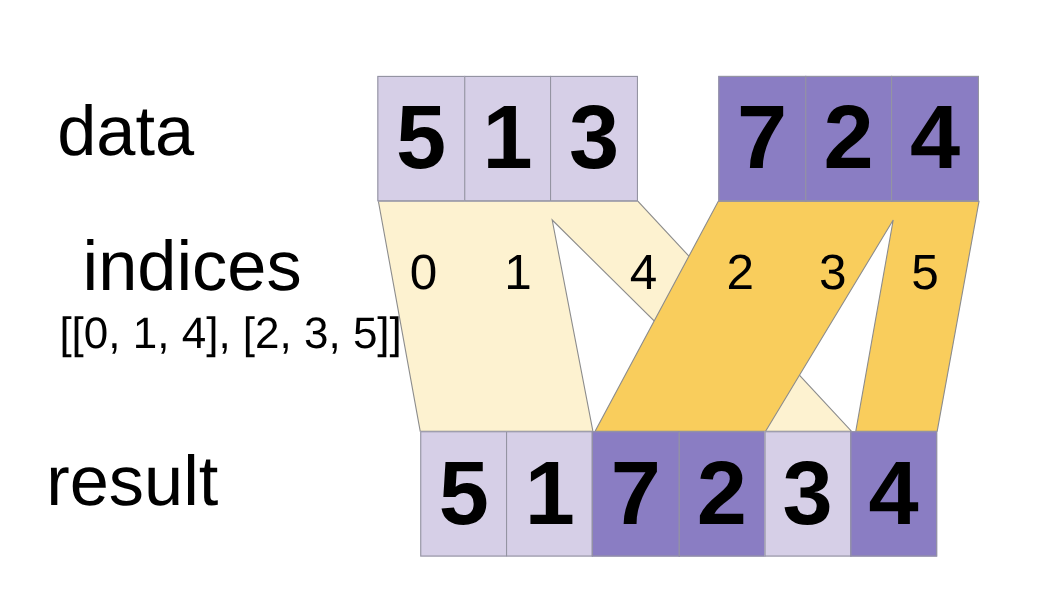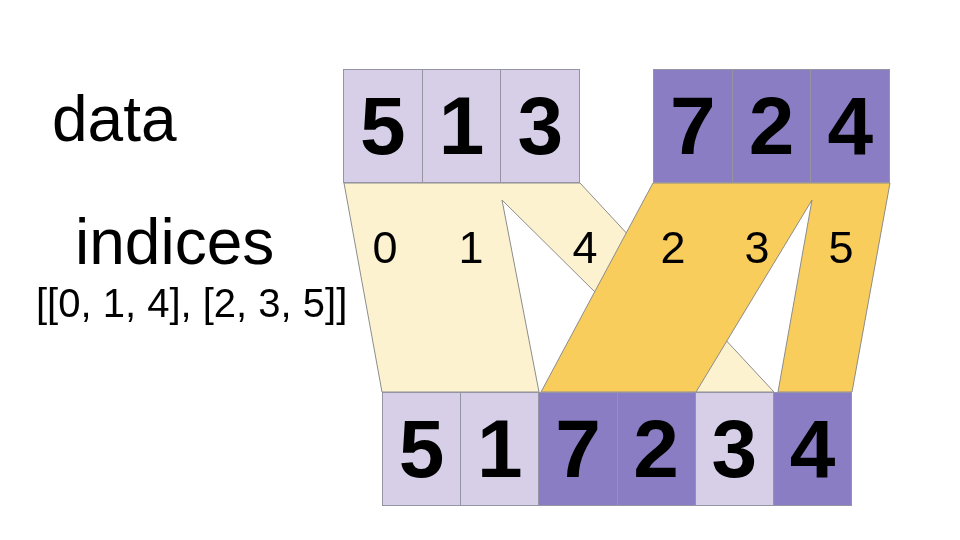--- a/index.html
+++ b/index.html
@@ -58,22 +58,23 @@
 
   <svg class="flow-svg" viewBox="0 0 960 540" xmlns="http://www.w3.org/2000/svg">
     <polygon points="344,183 580,183 774,392 696,392 502,200 539,392 382,392" stroke-width="1" fill="#FDF2D0" stroke="#8C8C8C"></polygon>
     <polygon points="653,183 890,183 852,392 778,392 812,200 696,392 541,392" stroke-width="1" fill="#F9CD5C" stroke="#8C8C8C"></polygon>
   </svg>
 
   <div class="row-label" style="left:52px;top:87px;">data</div>
 
   <div class="row-label" style="left:52px;top:210px;margin-left:23px;">indices</div>
 
-  <div class="indices-detail" style="left:36px;top:283px;">[[0, 1, 4], [2, 3, 5]]</div>
+  <div class="indices-detail" style="left:54px;top:283px;">[[0, 1, 4], [2, 3, 5]]</div>
 
+  <div class="row-label" style="left:42px;top:405px;">result</div>
 
   <div class="cell-row" style="left:343px;top:69px;width:237px;">
       <div class="cell" style="background: rgb(214, 207, 231);">
         <span>5</span>
       </div>
       <div class="cell" style="background: rgb(214, 207, 231);">
         <span>1</span>
       </div>
       <div class="cell" style="background: rgb(214, 207, 231);">
         <span>3</span>

